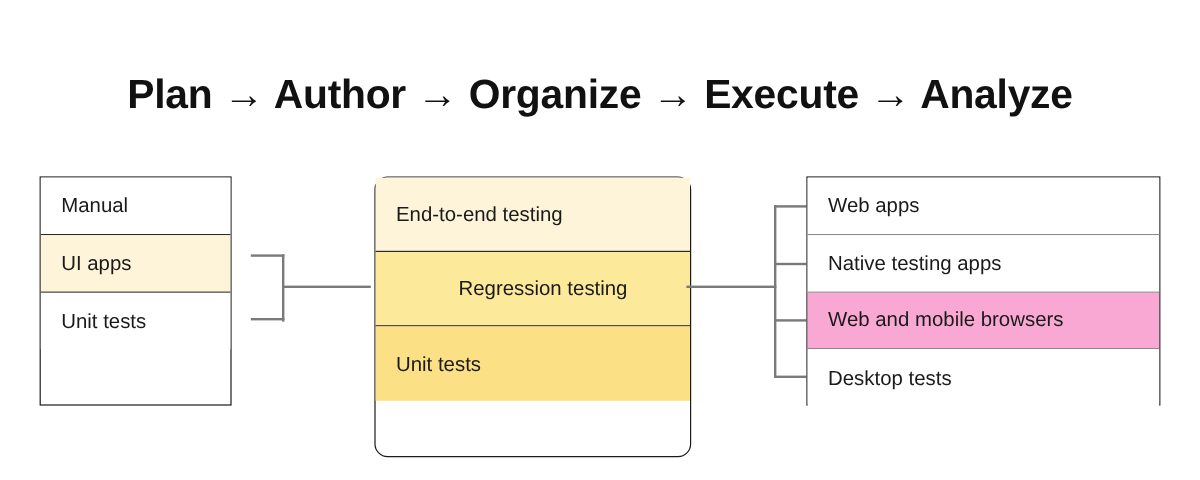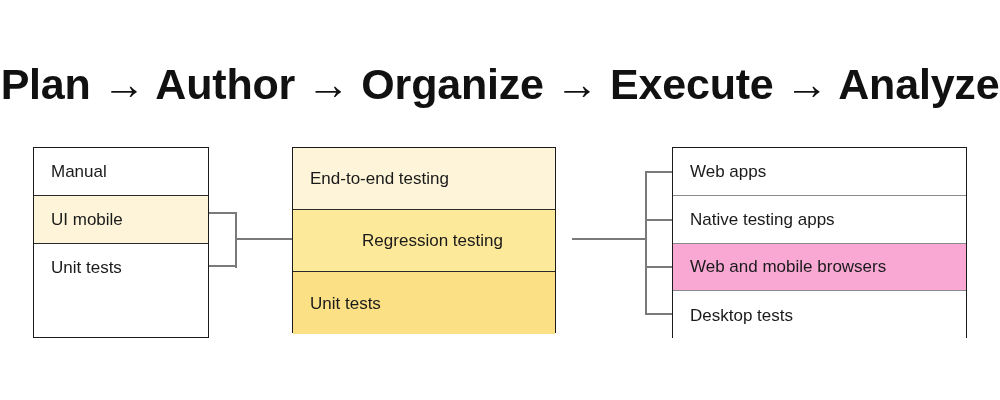--- a/index.html
+++ b/index.html
@@ -21,21 +21,21 @@
     inset: 0;
   }
 
   
   .title {
     position: absolute;
     left: 0;
     top: 60px;
     width: 1000px;
     text-align: center;
-    font-size: 43px;
+    font-size: 34px;
     font-weight: bold;
     letter-spacing: -0.2px;
     color: #111111;
     white-space: nowrap;
   }
 
   
   .stack {
     position: absolute;
     box-sizing: border-box;
@@ -51,35 +51,36 @@
     line-height: 1;
     color: #1a1a1a;
     background: #ffffff;
     white-space: nowrap;
   }
 
   
   #left-stack {
     left: 33px;
     top: 147px;
-    width: 176px;
+    width: 160px;
     height: 191px;
   }
   #left-stack .cell {
     height: 47.75px;
     border-bottom: 1.4px solid #2a2a2a;
   }
   #left-stack .cell:last-child { border-bottom: none; }
 
   
   #middle-stack {
-    left: 292px;
+    left: 312px;
     top: 147px;
     width: 264px;
-    height: 186px;
+    height: 234px;
+    border-radius: 11px;
   }
   #middle-stack .cell {
     height: 62px;
     border-bottom: 1.4px solid #2a2a2a;
   }
   #middle-stack .cell:last-child { border-bottom: none; }
 
   
   #right-stack {
     left: 672px;
@@ -107,21 +108,21 @@
 
 <div id="diagram">
 
   <div class="title">Plan → Author → Organize → Execute → Analyze</div>
 
   <div class="stack" id="left-stack">
     <div class="cell" style="background: rgb(255, 255, 255);">
       <span>Manual</span>
     </div>
     <div class="cell" style="background: rgb(253, 244, 217);">
-      <span>UI mobile</span>
+      <span>UI apps</span>
     </div>
     <div class="cell" style="background: rgb(255, 255, 255);">
       <span>Unit tests</span>
     </div>
   </div>
 
   <div>
 
     <div class="ln ln-h" style="left: 209px; top: 212px; width: 28px; background: rgb(122, 122, 122);"></div>
 

